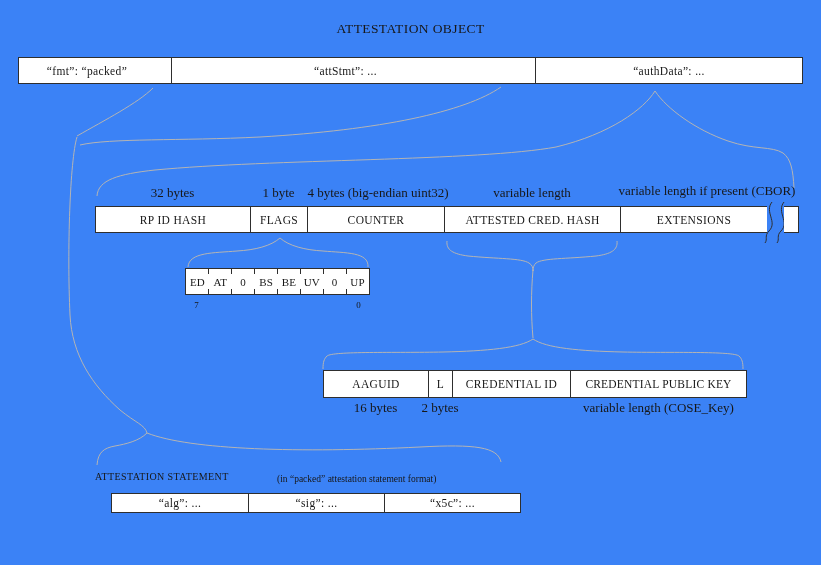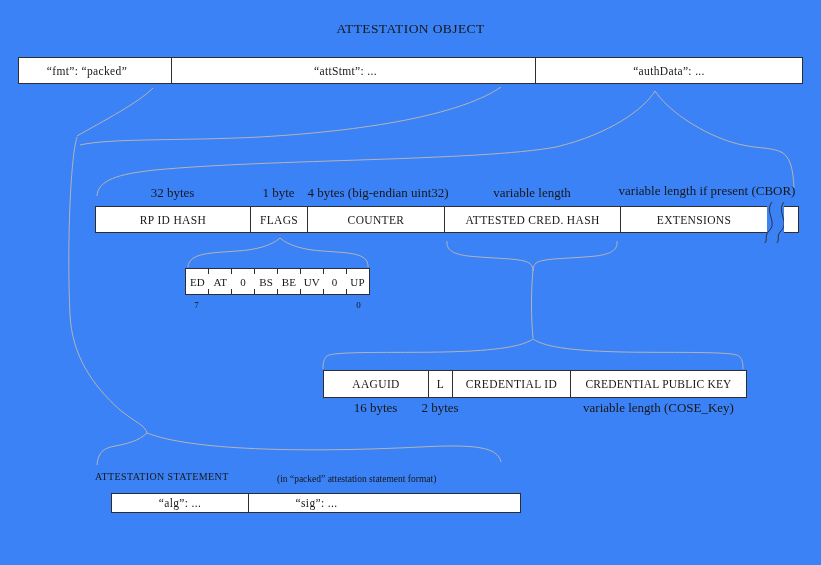--- a/index.html
+++ b/index.html
@@ -128,15 +128,16 @@
   <div class="abs ctr sizelabel" style="left:323px;top:403px;width:105px;">16 bytes</div>
   <div class="abs ctr sizelabel" style="left:404px;top:403px;width:72px;">2 bytes</div>
   <div class="abs ctr sizelabel" style="left:570px;top:403px;width:177px;">variable length (COSE_Key)</div>
 
   <div class="abs att-head" style="left:95px;top:471px;">ATTESTATION STATEMENT</div>
   <div class="abs att-sub" style="left:277px;top:474px;">(in “packed” attestation statement format)</div>
 
   <div class="boxrow" style="left:95px;top:493px;width:410px;height:20px;margin-left:16px;">
     <div class="cell" style="flex-basis:136px;">“alg”: ...</div>
     <div class="cell" style="flex-basis:136px;">“sig”: ...</div>
+    <div class="cell grow">“x5c”: ...</div>
   </div>
 
 </div>
 
 </body></html>

